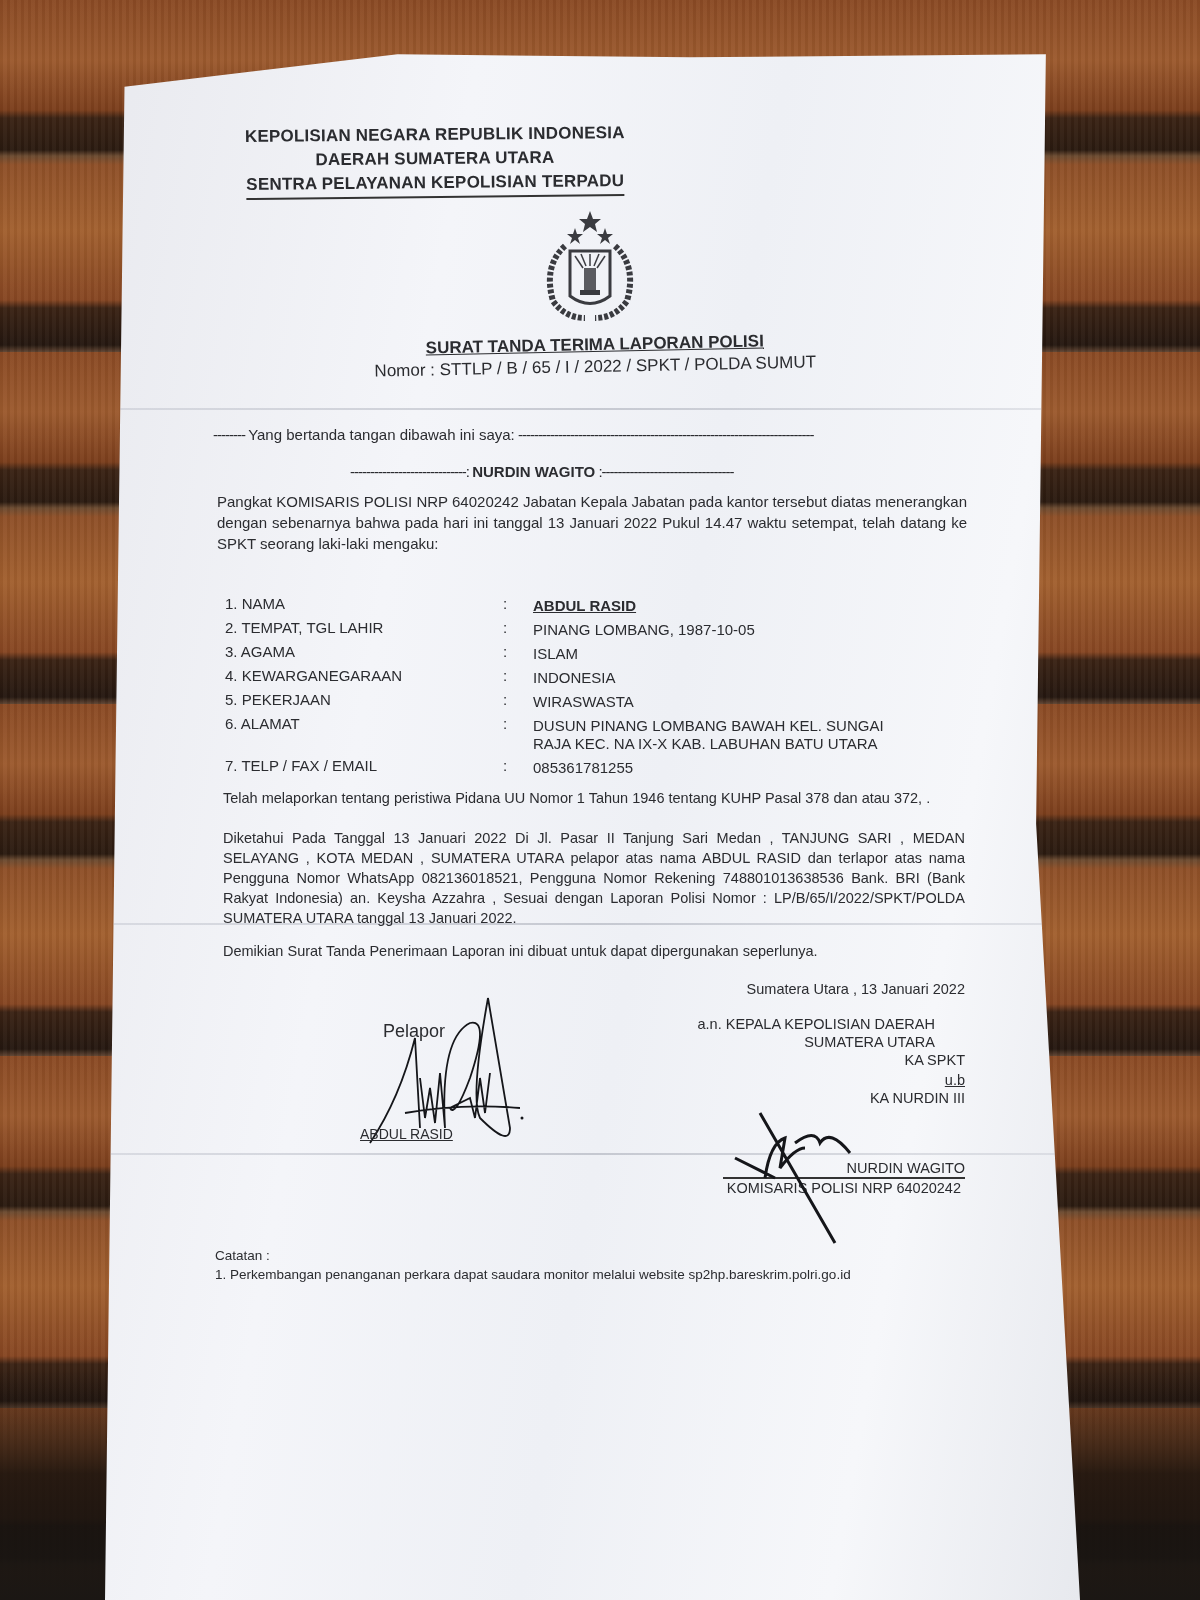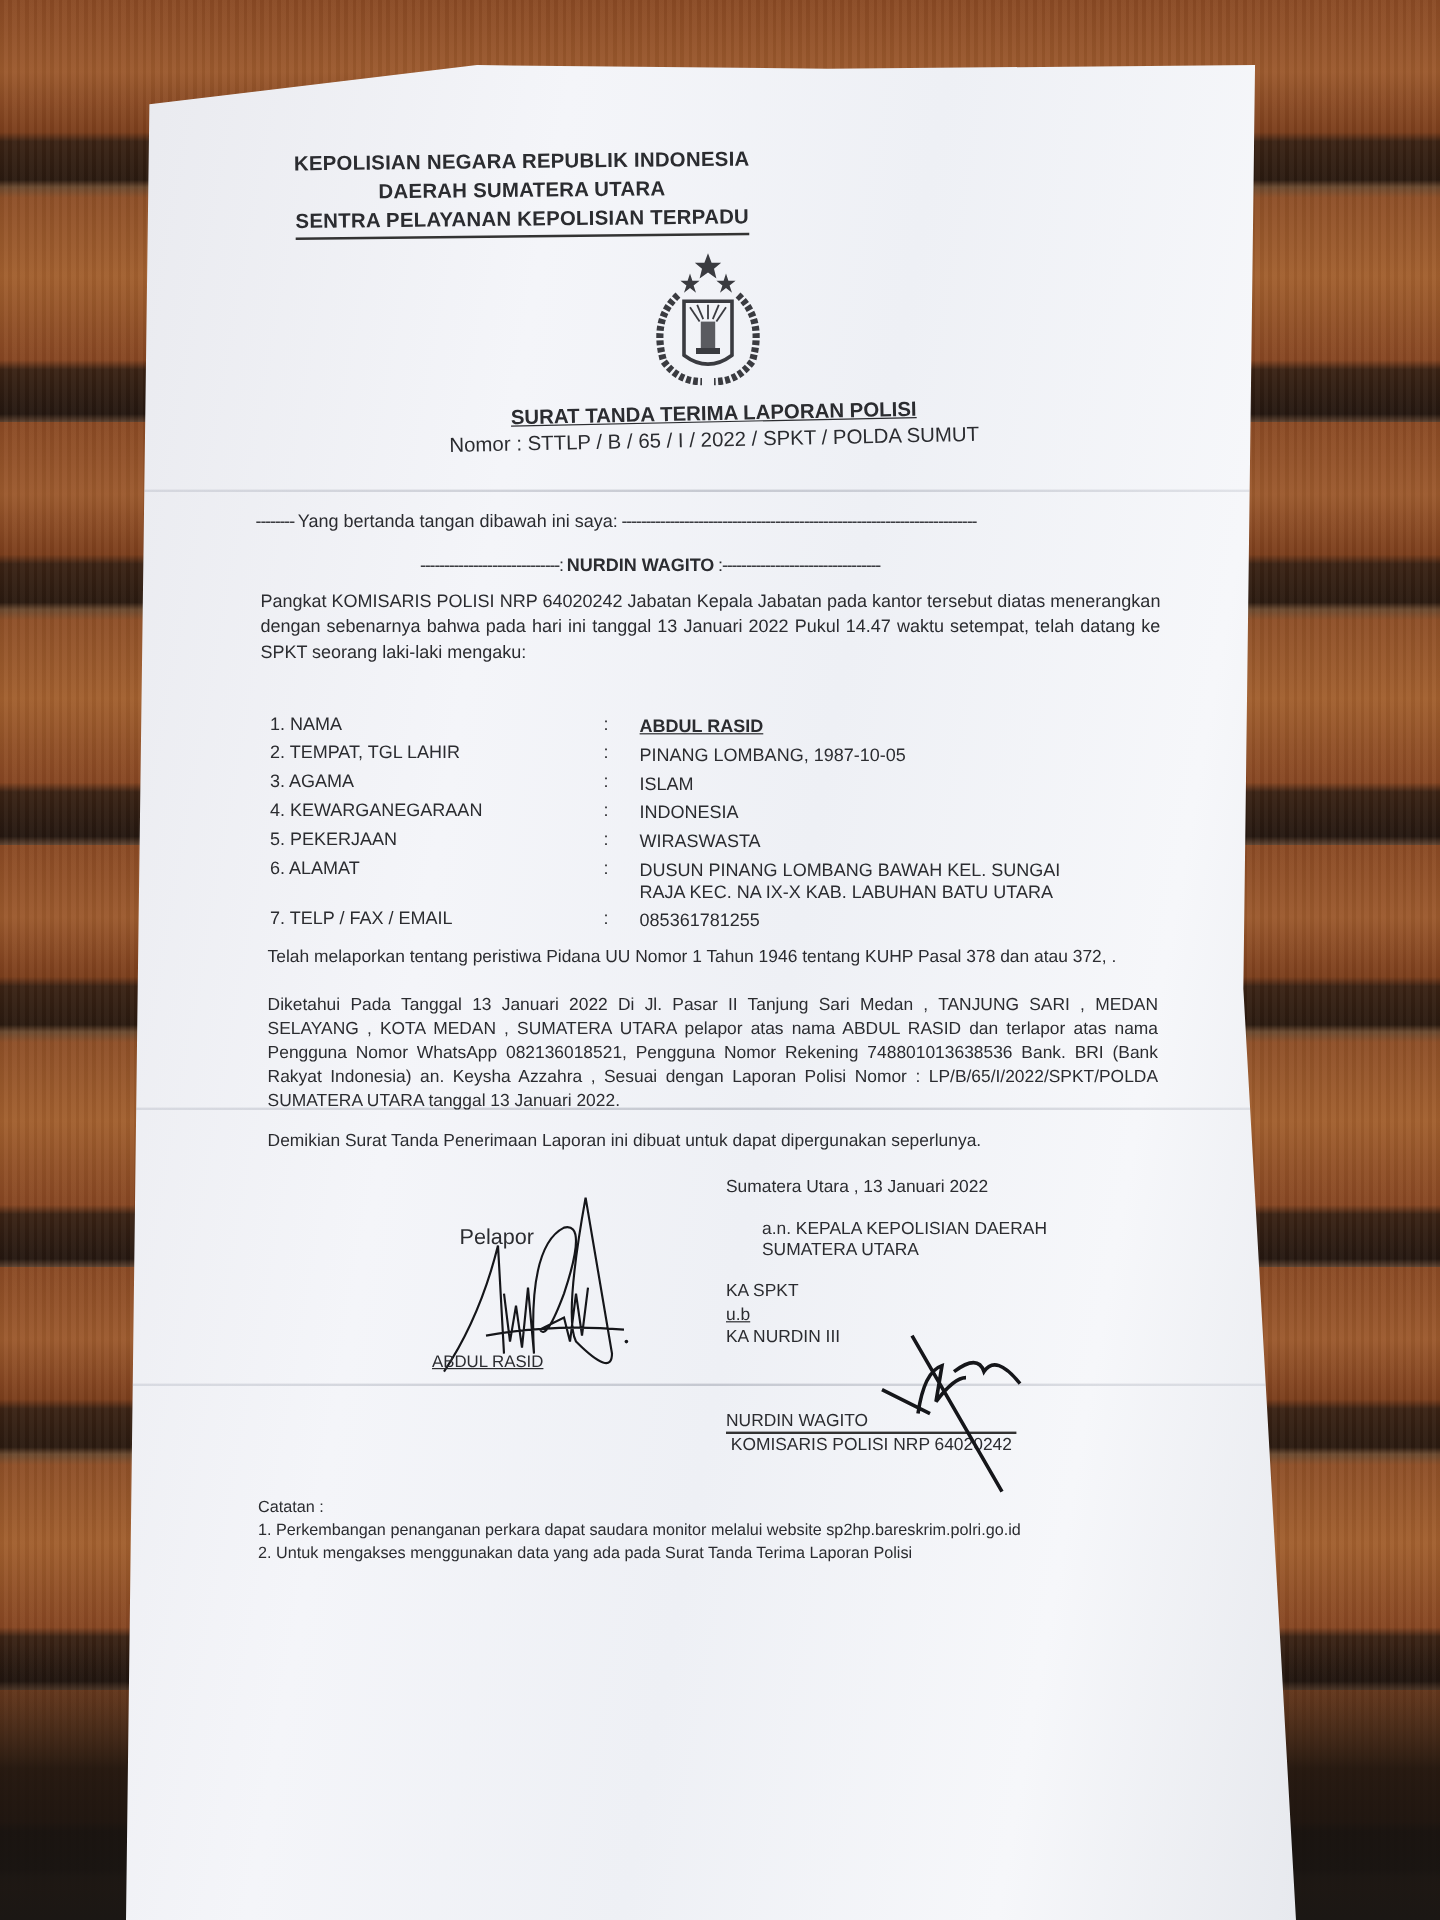--- a/index.html
+++ b/index.html
@@ -54,21 +54,21 @@
     .para { position: absolute; left: 112px; width: 750px; font-size: 15px; line-height: 21px; text-align: justify; }
 
     .id-table { position: absolute; left: 120px; top: 547px; width: 720px; font-size: 15px; }
     .id-row { display: flex; min-height: 24px; align-items: flex-start; }
     .id-label { width: 278px; }
     .id-colon { width: 30px; }
     .id-value { flex: 1; line-height: 18px; padding-top: 2px; }
     .id-value.bold { font-weight: bold; text-decoration: underline; }
 
     .sig-left { position: absolute; left: 255px; top: 930px; width: 170px; height: 170px; }
-    .sig-right-block { position: absolute; left: 500px; top: 932px; width: 360px; text-align: left; font-size: 14.5px; line-height: 18px; }
+    .sig-right-block { position: absolute; left: 500px; top: 932px; width: 360px; text-align: right; font-size: 14.5px; line-height: 18px; }
     .stamp { position: absolute; left: 512px; top: 985px; width: 195px; height: 195px; border-radius: 50%; border: 3px solid rgba(150,160,185,0.35); }
     .stamp::before { content: ""; position: absolute; inset: 14px; border-radius: 50%; border: 2px solid rgba(150,160,185,0.3); background: repeating-linear-gradient(90deg, rgba(150,160,185,0.18) 0 2px, transparent 2px 8px); }
     .stamp-text { position: absolute; left: 45px; top: 78px; font-size: 20px; font-weight: bold; color: rgba(140,150,175,0.45); letter-spacing: 2px; }
 
     .notes { position: absolute; left: 110px; top: 1198px; font-size: 13.5px; line-height: 19px; }
   </style>
 </head>
 <body>
 
 <div class="bench"></div>
@@ -168,29 +168,28 @@
     <svg class="sig-left" viewBox="0 0 170 170">
       <path d="M10,165 Q40,120 55,60 L60,150 M60,100 L65,140 L70,110 L75,145 L80,95 L85,150 Q80,60 110,45 Q130,40 110,100 Q95,140 90,130 L110,120 L115,140 L120,100 L125,135 L130,95 M128,20 L150,150 Q150,170 120,140 Q110,120 128,20 M45,135 Q100,125 160,130" fill="none" stroke="#15161a" stroke-width="1.8"></path>
       <circle cx="162" cy="140" r="1.5" fill="#15161a"></circle>
     </svg>
     <div class="line" style="left:255px; top:1078px; font-size:14px; text-decoration:underline;">ABDUL RASID</div>
 
 
     <div class="sig-right-block">
       <div>Sumatera Utara , 13 Januari 2022</div>
       <div style="margin-top:17px; padding:0 30px;">a.n. KEPALA KEPOLISIAN DAERAH SUMATERA UTARA</div>
-      <div style="margin-top:16px;">KA SPKT</div>
+      <div style="">KA SPKT</div>
       <div style="margin-top:2px;text-decoration:underline;">u.b</div>
       <div>KA NURDIN III</div>
       <div style="margin-top:52px;">NURDIN WAGITO</div>
       <div style="border-top:2px solid #333; display:inline-block; padding:0 4px;">KOMISARIS POLISI NRP 64020242</div>
     </div>
     <svg style="position:absolute; left:620px; top:1060px; width:140px; height:140px;" viewBox="0 0 140 140">
       <path d="M35,5 L110,135 M10,50 Q30,60 50,70 M40,70 Q45,35 60,30 L55,60 Q70,40 80,40 M70,35 Q90,20 95,35 Q105,20 125,45" fill="none" stroke="#15161a" stroke-width="3"></path>
     </svg>
 
     <div class="notes">
       <div>Catatan :</div>
       <div>1. Perkembangan penanganan perkara dapat saudara monitor melalui website sp2hp.bareskrim.polri.go.id</div>
-      <div>2. Untuk mengakses menggunakan data yang ada pada Surat Tanda Terima Laporan Polisi</div>
     </div>
   </div>
 </div>
 
 </body></html>

